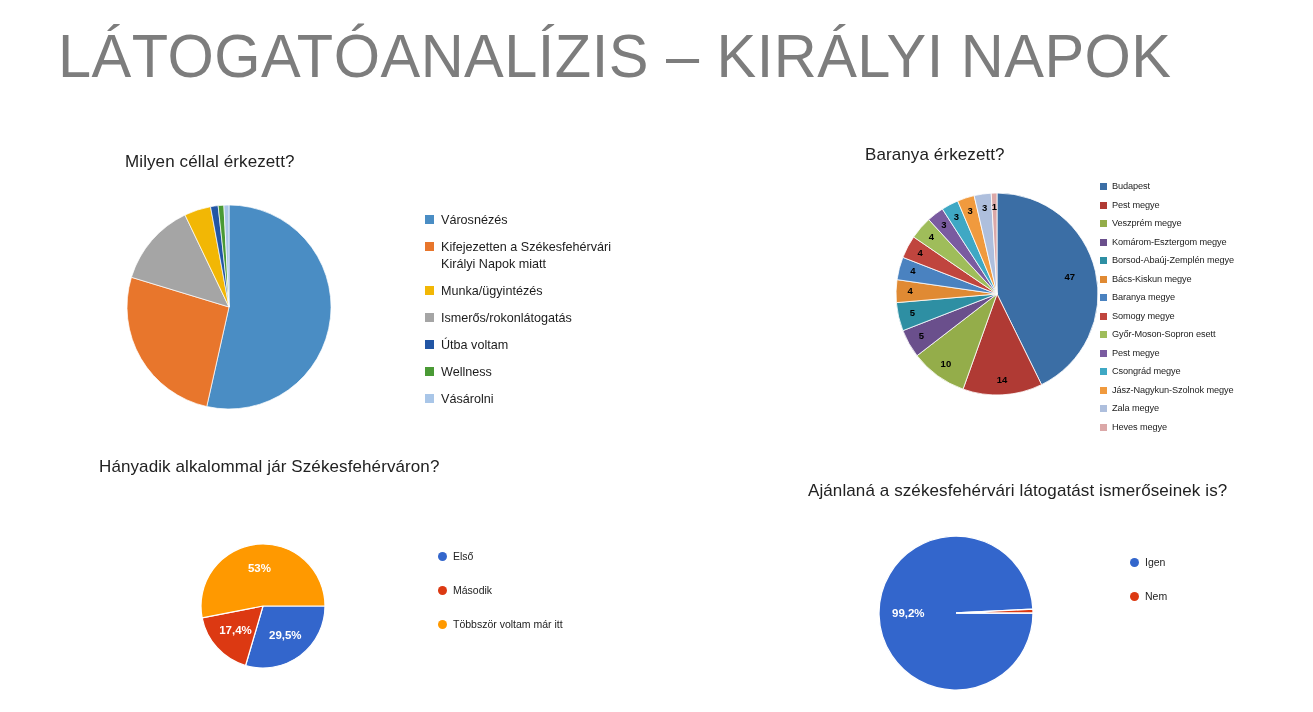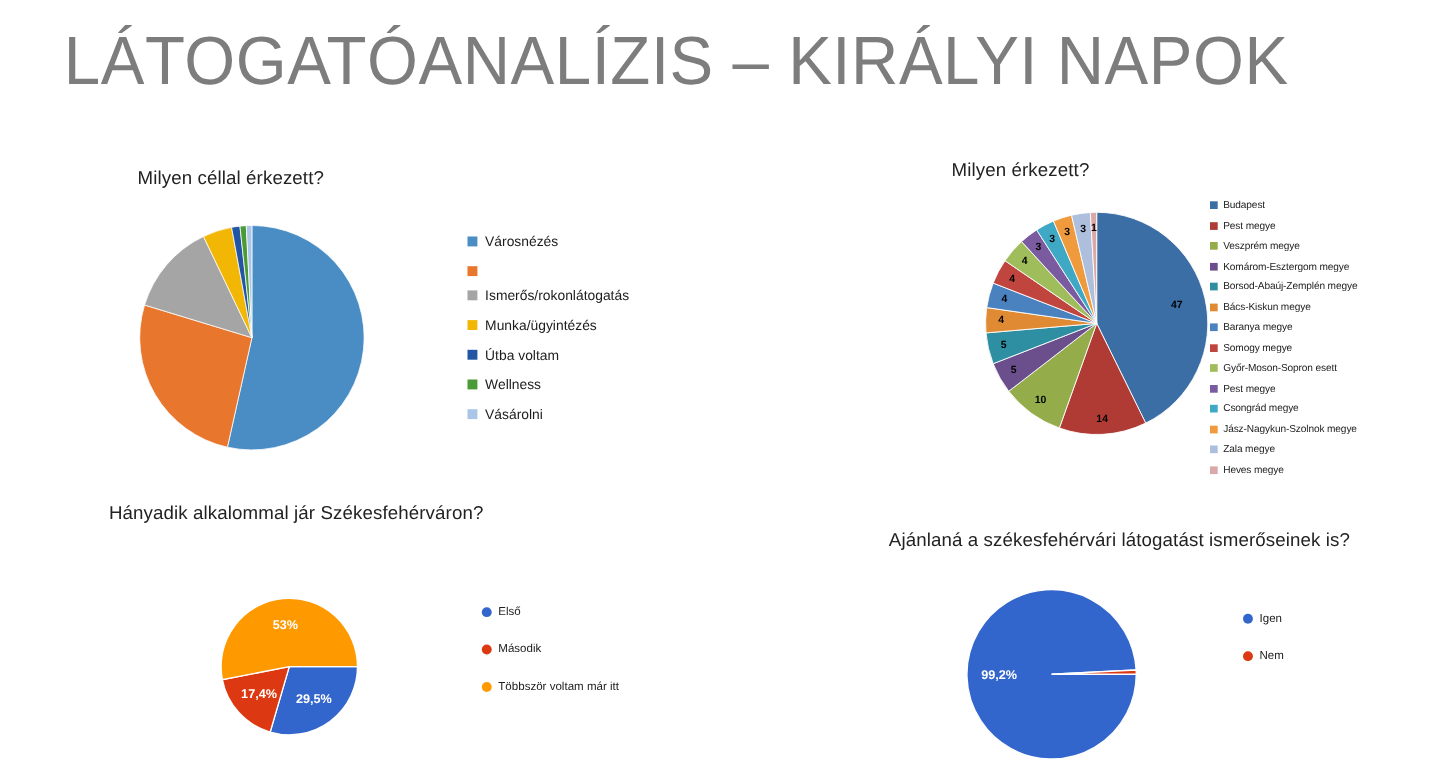--- a/index.html
+++ b/index.html
@@ -133,46 +133,48 @@
         <path d="M 104 109 L 93.13 7.58 A 102 102 0 0 1 98.88 7.13 Z" fill="#4a9a35" stroke="#ffffff" stroke-width="0.7"></path>
         <path d="M 104 109 L 98.88 7.13 A 102 102 0 0 1 104.00 7.00 Z" fill="#a9c6e8" stroke="#ffffff" stroke-width="0.7"></path>
       </svg>
     <div class="legend legend-office" id="legend-purpose" style="left:425px; top:212px; width:240px;">
         <div class="legend-row">
           <span class="legend-swatch" style="background: rgb(74, 141, 196);"></span>
           <span class="legend-label">Városnézés</span>
         </div>
         <div class="legend-row">
           <span class="legend-swatch" style="background: rgb(232, 118, 44);"></span>
+          <span class="legend-label">Kifejezetten a Székesfehérvári
+Királyi Napok miatt</span>
+        </div>
+        <div class="legend-row">
+          <span class="legend-swatch" style="background: rgb(242, 183, 5);"></span>
+          <span class="legend-label">Munka/ügyintézés</span>
         </div>
         <div class="legend-row">
           <span class="legend-swatch" style="background: rgb(165, 165, 165);"></span>
           <span class="legend-label">Ismerős/rokonlátogatás</span>
         </div>
         <div class="legend-row">
-          <span class="legend-swatch" style="background: rgb(242, 183, 5);"></span>
-          <span class="legend-label">Munka/ügyintézés</span>
-        </div>
-        <div class="legend-row">
           <span class="legend-swatch" style="background: rgb(34, 85, 164);"></span>
           <span class="legend-label">Útba voltam</span>
         </div>
         <div class="legend-row">
           <span class="legend-swatch" style="background: rgb(74, 154, 53);"></span>
           <span class="legend-label">Wellness</span>
         </div>
         <div class="legend-row">
           <span class="legend-swatch" style="background: rgb(169, 198, 232);"></span>
           <span class="legend-label">Vásárolni</span>
         </div>
       </div>
   </div>
 
   <div class="chart-block" style="left:650px;top:0;width:663px;height:440px;">
-    <div class="chart-heading" style="left:215px; top:145px;">Milyen érkezett?</div>
+    <div class="chart-heading" style="left:215px; top:145px;">Baranya érkezett?</div>
     <svg class="pie-svg" id="pie-origin" style="left:245px; top:190px;" width="210" height="210" viewBox="0 0 210 210">
         <path d="M 102 104 L 102.00 3.00 A 101 101 0 0 1 146.56 194.64 Z" fill="#3b6ea5" stroke="#ffffff" stroke-width="0.8"></path>
         <path d="M 102 104 L 146.56 194.64 A 101 101 0 0 1 68.06 199.13 Z" fill="#b03a34" stroke="#ffffff" stroke-width="0.8"></path>
         <path d="M 102 104 L 68.06 199.13 A 101 101 0 0 1 22.02 165.68 Z" fill="#94ad4a" stroke="#ffffff" stroke-width="0.8"></path>
         <path d="M 102 104 L 22.02 165.68 A 101 101 0 0 1 7.88 140.64 Z" fill="#6a4f8c" stroke="#ffffff" stroke-width="0.8"></path>
         <path d="M 102 104 L 7.88 140.64 A 101 101 0 0 1 1.37 112.64 Z" fill="#2e8fa3" stroke="#ffffff" stroke-width="0.8"></path>
         <path d="M 102 104 L 1.37 112.64 A 101 101 0 0 1 2.03 89.63 Z" fill="#e08a33" stroke="#ffffff" stroke-width="0.8"></path>
         <path d="M 102 104 L 2.03 89.63 A 101 101 0 0 1 7.88 67.36 Z" fill="#4a82c0" stroke="#ffffff" stroke-width="0.8"></path>
         <path d="M 102 104 L 7.88 67.36 A 101 101 0 0 1 18.63 46.99 Z" fill="#c0453e" stroke="#ffffff" stroke-width="0.8"></path>
         <path d="M 102 104 L 18.63 46.99 A 101 101 0 0 1 33.71 29.59 Z" fill="#9fbd5a" stroke="#ffffff" stroke-width="0.8"></path>

